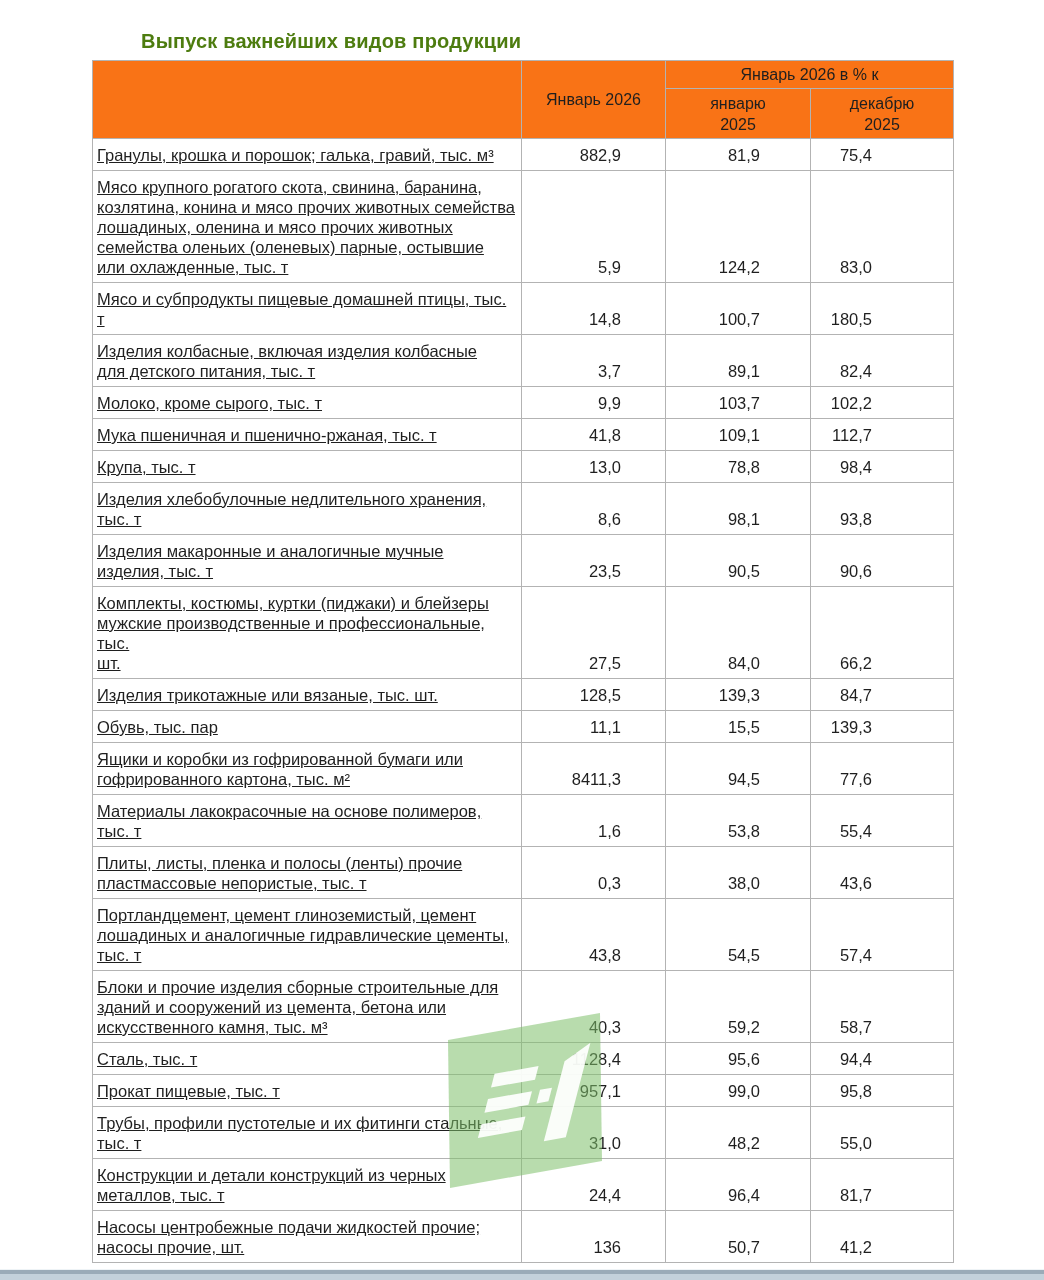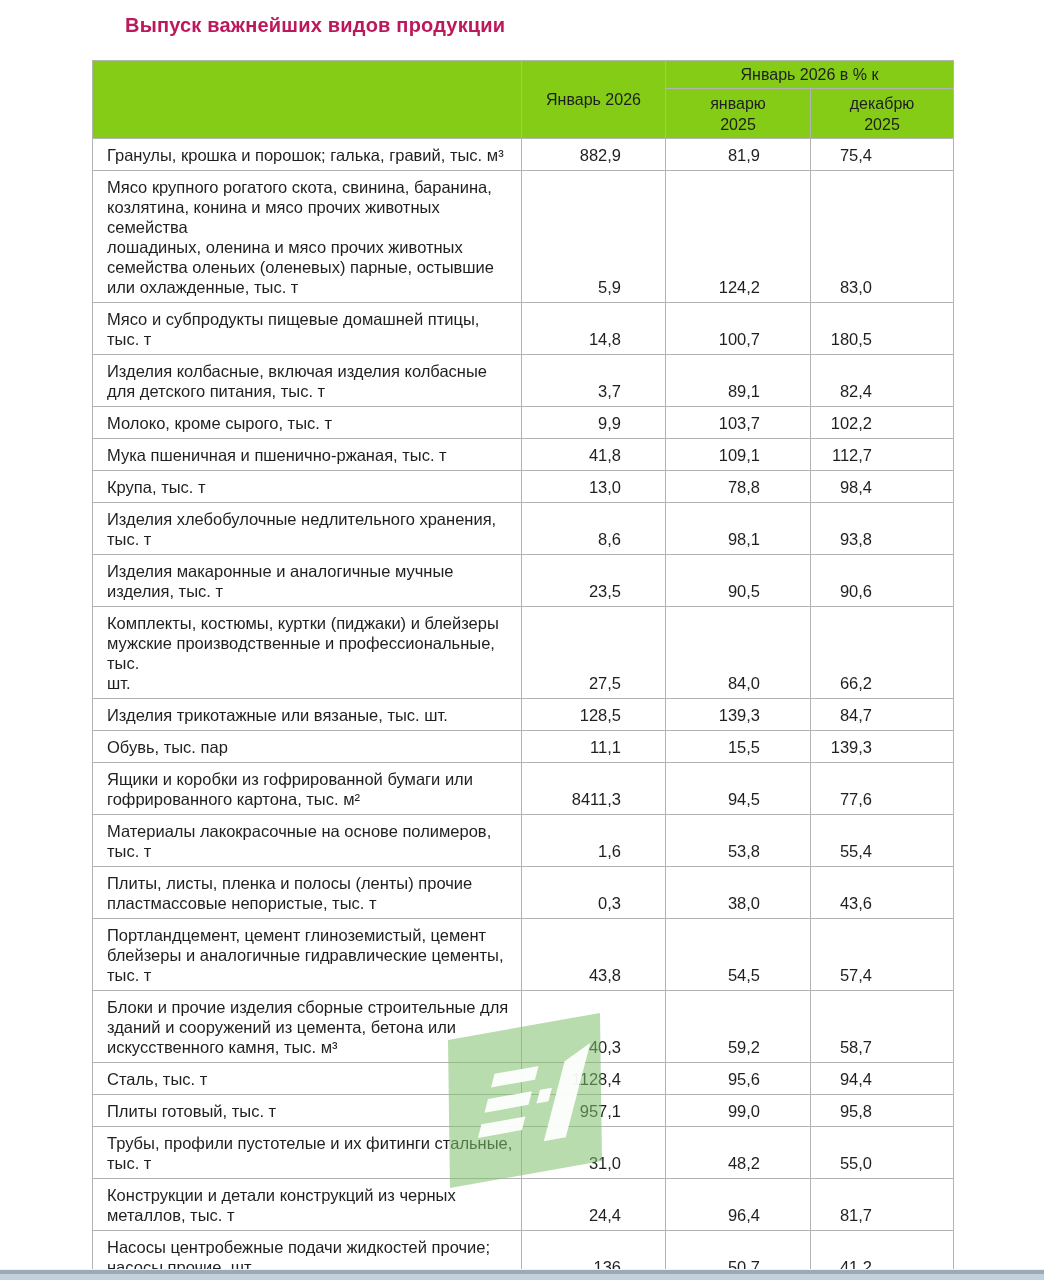--- a/index.html
+++ b/index.html
@@ -3,46 +3,47 @@
 <meta charset="utf-8">
 <style>
   html,body{margin:0;padding:0;}
   body{
     width:1044px;height:1280px;position:relative;overflow:hidden;
     background:#ffffff;
     font-family:"Liberation Sans", sans-serif;
     color:#1f1f1f;
   }
   .page-title{
-    position:absolute;left:125px;top:14px;margin:0;
-    font-size:20px;font-weight:bold;color:#be185d;letter-spacing:0.2px;
+    position:absolute;left:125px;top:14px;margin:16px;
+    font-size:20px;font-weight:bold;color:#4d7c0f;letter-spacing:0.2px;
   }
   table.products{
     position:absolute;left:92px;top:60px;width:861px;
     border-collapse:collapse;table-layout:fixed;
   }
   .products th,.products td{
     border:1px solid #b3b3b3;
     font-weight:normal;
   }
   .products thead th{
-    background:#84cc16;
+    background:#f97316;
     font-size:16px;line-height:21px;
     text-align:center;vertical-align:middle;
     padding:3px 2px;
   }
   .products thead tr.h1{height:28px;}
   .products thead tr.h2{height:50px;}
   th.value-h{vertical-align:top;padding-top:7px;}
   th.prewrap{white-space:pre-line;}
   td.name{
     font-size:16.5px;line-height:20px;
-    padding:6px 6px 5px 14px;
+    padding:6px 6px 5px 4px;
     vertical-align:bottom;
     white-space:pre-line;
+    text-decoration:underline;
   }
   td.num{
     font-size:16.5px;line-height:20px;
     text-align:right;vertical-align:bottom;
     padding:6px 44px 5px 2px;
   }
   td.num.c3{padding-right:50px;}
   td.num.c4{padding-right:81px;}
   .watermark{
     position:absolute;left:448px;top:1040px;width:152px;height:148px;
@@ -197,21 +198,21 @@
   <tr>
     <td class="name">Плиты, листы, пленка и полосы (ленты) прочие
 пластмассовые непористые, тыс. т</td>
     <td class="num c2">0,3</td>
     <td class="num c3">38,0</td>
     <td class="num c4">43,6</td>
   </tr>
 
   <tr>
     <td class="name">Портландцемент, цемент глиноземистый, цемент
-блейзеры и аналогичные гидравлические цементы, тыс. т</td>
+лошадиных и аналогичные гидравлические цементы, тыс. т</td>
     <td class="num c2">43,8</td>
     <td class="num c3">54,5</td>
     <td class="num c4">57,4</td>
   </tr>
 
   <tr>
     <td class="name">Блоки и прочие изделия сборные строительные для
 зданий и сооружений из цемента, бетона или
 искусственного камня, тыс. м³</td>
     <td class="num c2">40,3</td>
@@ -220,21 +221,21 @@
   </tr>
 
   <tr>
     <td class="name">Сталь, тыс. т</td>
     <td class="num c2">1128,4</td>
     <td class="num c3">95,6</td>
     <td class="num c4">94,4</td>
   </tr>
 
   <tr>
-    <td class="name">Плиты готовый, тыс. т</td>
+    <td class="name">Прокат пищевые, тыс. т</td>
     <td class="num c2">957,1</td>
     <td class="num c3">99,0</td>
     <td class="num c4">95,8</td>
   </tr>
 
   <tr>
     <td class="name">Трубы, профили пустотелые и их фитинги стальные,
 тыс. т</td>
     <td class="num c2">31,0</td>
     <td class="num c3">48,2</td>

